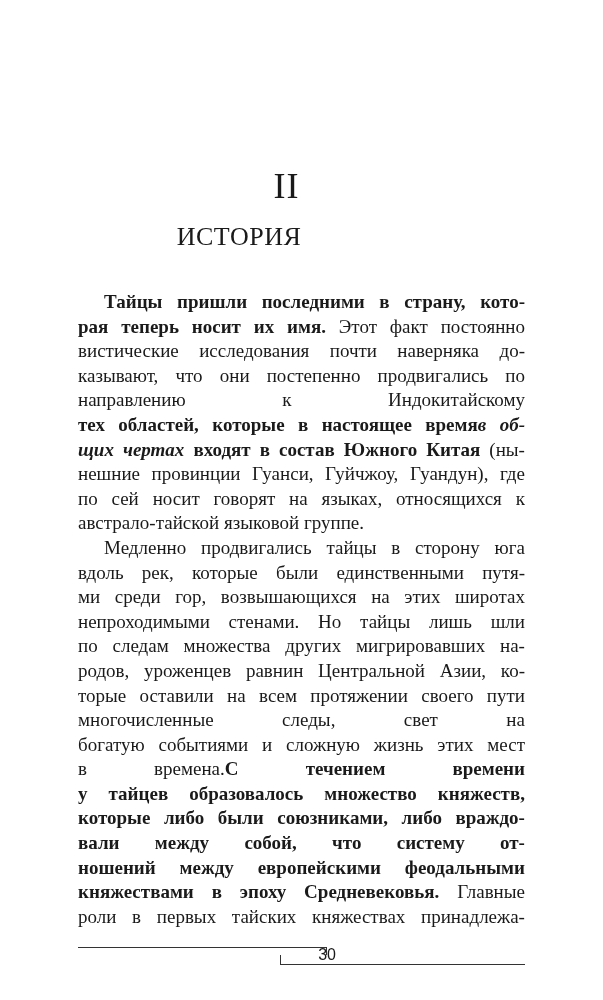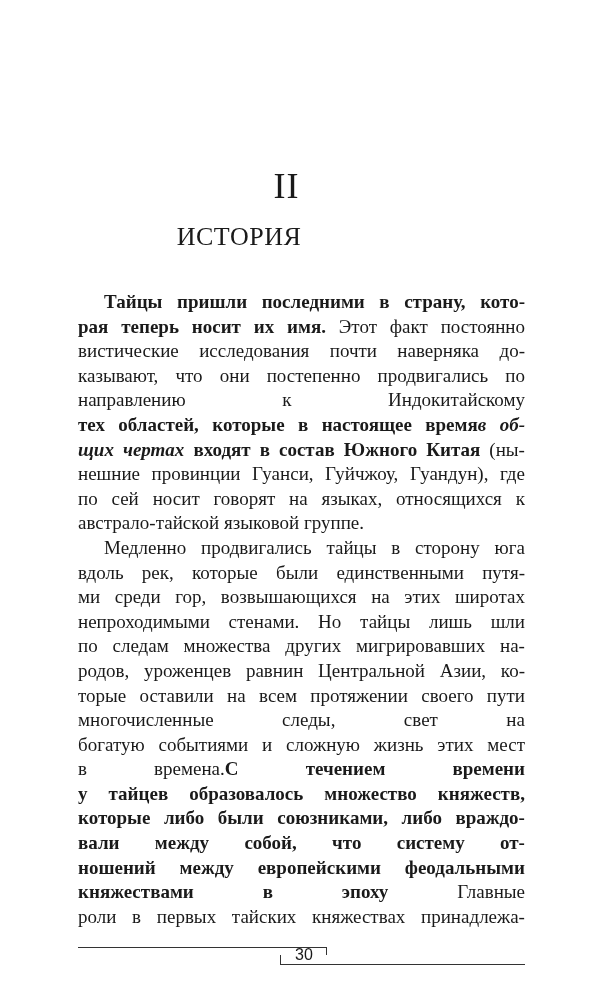--- a/index.html
+++ b/index.html
@@ -19,21 +19,21 @@
   .i { font-style: italic; font-weight: bold; }
   .jl { display: flex; justify-content: space-between; }
   .footer-top { position: absolute; top: 947px; left: 78px; width: 249px; height: 0;
                 border-top: 1.5px solid #333; }
   .footer-top-tick { position: absolute; top: 947px; left: 326px; width: 0; height: 8px;
                      border-left: 1.5px solid #333; }
   .footer-bot { position: absolute; top: 964px; left: 280px; width: 245px; height: 0;
                 border-top: 1.5px solid #333; }
   .footer-bot-tick { position: absolute; top: 955px; left: 280px; width: 0; height: 9px;
                      border-left: 1.5px solid #333; }
-  .page-number { position: absolute; top: 946px; left: 295px; width: 28px; text-align: left;
+  .page-number { position: absolute; top: 946px; left: 308px; width: 28px; text-align: right;
                  font-family: "Liberation Sans", "DejaVu Sans", sans-serif; font-size: 16px; }
 </style>
 </head>
 <body>
 
 <div class="chapter-num">II</div>
 <div class="chapter-title">ИСТОРИЯ</div>
 
 <div class="body-text" id="body-text">
     <div class="line indent jl">
@@ -217,20 +217,21 @@
     <div class="line jl">
       <span><span class="b">ношений</span></span>
       <span><span class="b">между</span></span>
       <span><span class="b">европейскими</span></span>
       <span><span class="b">феодальными</span></span>
     </div>
     <div class="line jl">
       <span><span class="b">княжествами</span></span>
       <span><span class="b">в</span></span>
       <span><span class="b">эпоху</span></span>
+      <span><span class="b">Средневековья.</span></span>
       <span><span>Главные</span></span>
     </div>
     <div class="line jl">
       <span><span>роли</span></span>
       <span><span>в</span></span>
       <span><span>первых</span></span>
       <span><span>тайских</span></span>
       <span><span>княжествах</span></span>
       <span><span>принадлежа-</span></span>
     </div>

